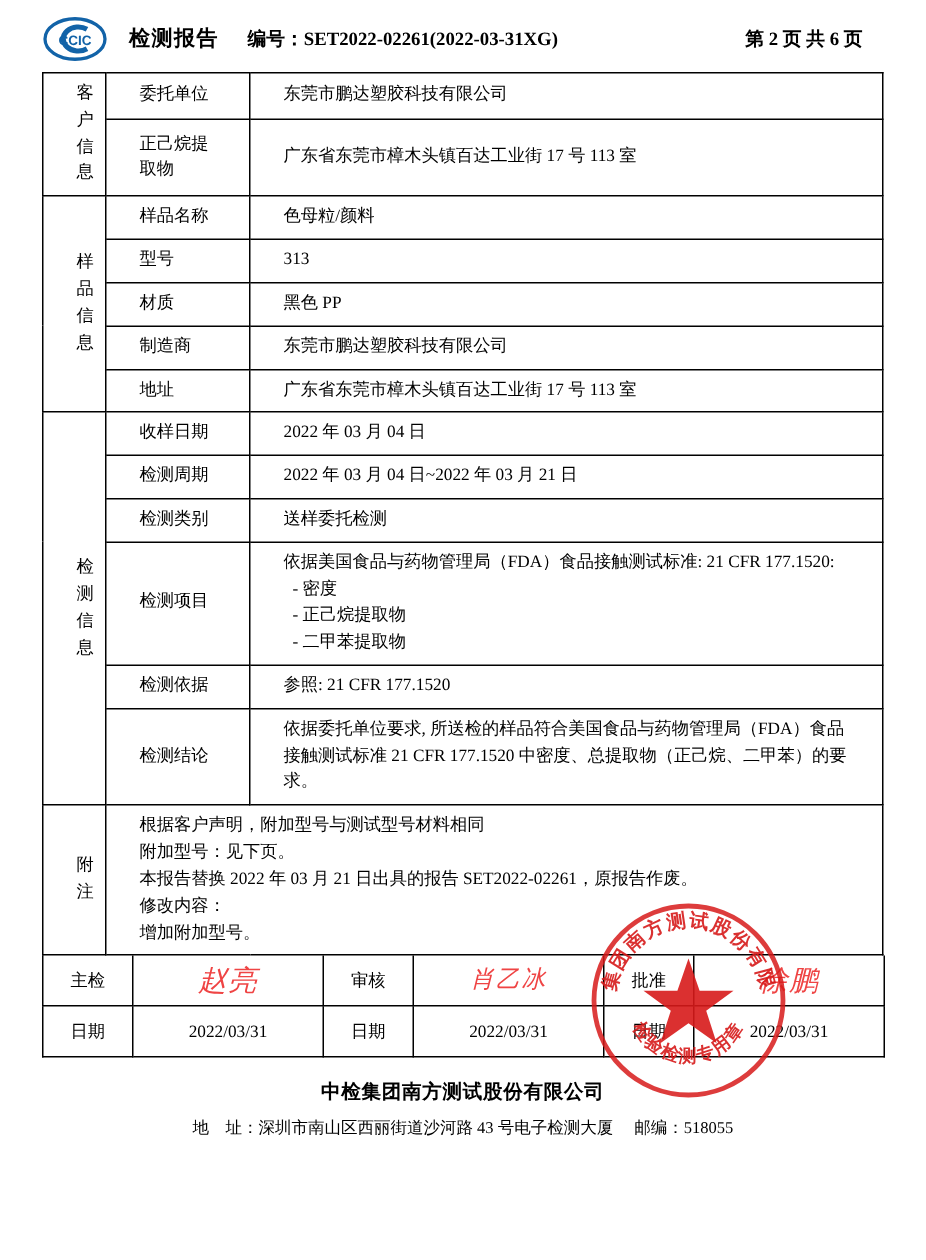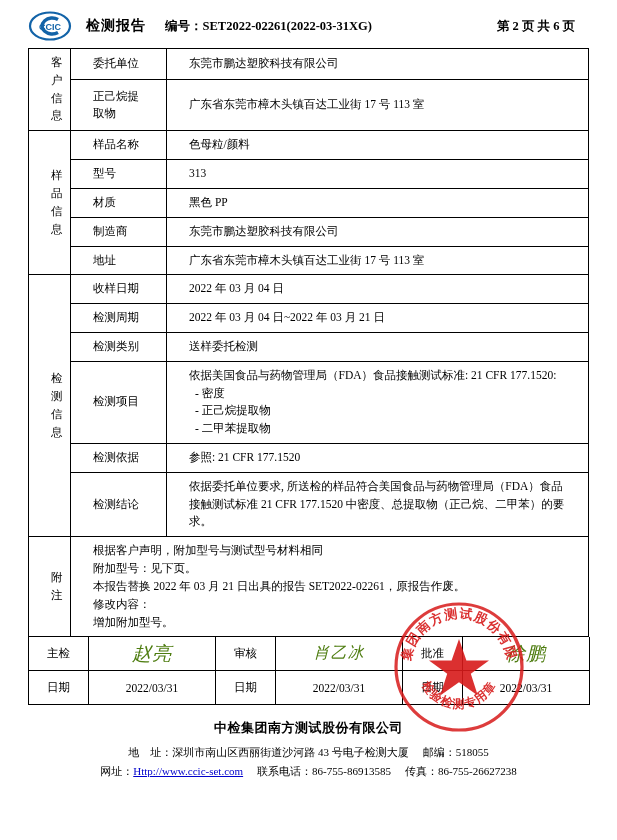--- a/index.html
+++ b/index.html
@@ -121,21 +121,21 @@
   table.sig td.val {
     text-align: center;
     position: relative;
     font-size: 11.5px;
   }
   .sig-row td { height: 36px; }
   .handwrite {
     font-family: "Liberation Serif", serif;
     font-style: italic;
     font-size: 19px;
-    color: #4d7c0f;
+    color: #ef4444;
     letter-spacing: 1px;
   }
   .handwrite.small { font-size: 16px; }
 
   
   .stamp {
     position: absolute;
     width: 138px;
     height: 138px;
     left: 390px;
@@ -320,18 +320,15 @@
       </text>
       <polygon points="69,41 76.4,62.5 99,62.5 80.8,75.8 87.8,97.5 69,84.2 50.2,97.5 57.2,75.8 39,62.5 61.6,62.5" fill="#d71a1a" opacity="0.9"></polygon>
     </svg>
   </div>
 
   <div class="footer">
     <div class="company">中检集团南方测试股份有限公司</div>
     <div class="line">
       <span>地　址：</span><span>深圳市南山区西丽街道沙河路 43 号电子检测大厦</span><span class="sp"></span><span>邮编：</span><span>518055</span>
     </div>
-    <div class="line">
-      <span>网址：</span><a href="#">Http://www.ccic-set.com</a><span class="sp"></span><span>联系电话：</span><span>86-755-86913585</span><span class="sp"></span><span>传真：</span><span>86-755-26627238</span>
-    </div>
   </div>
 
 </div>
 
 </body></html>

